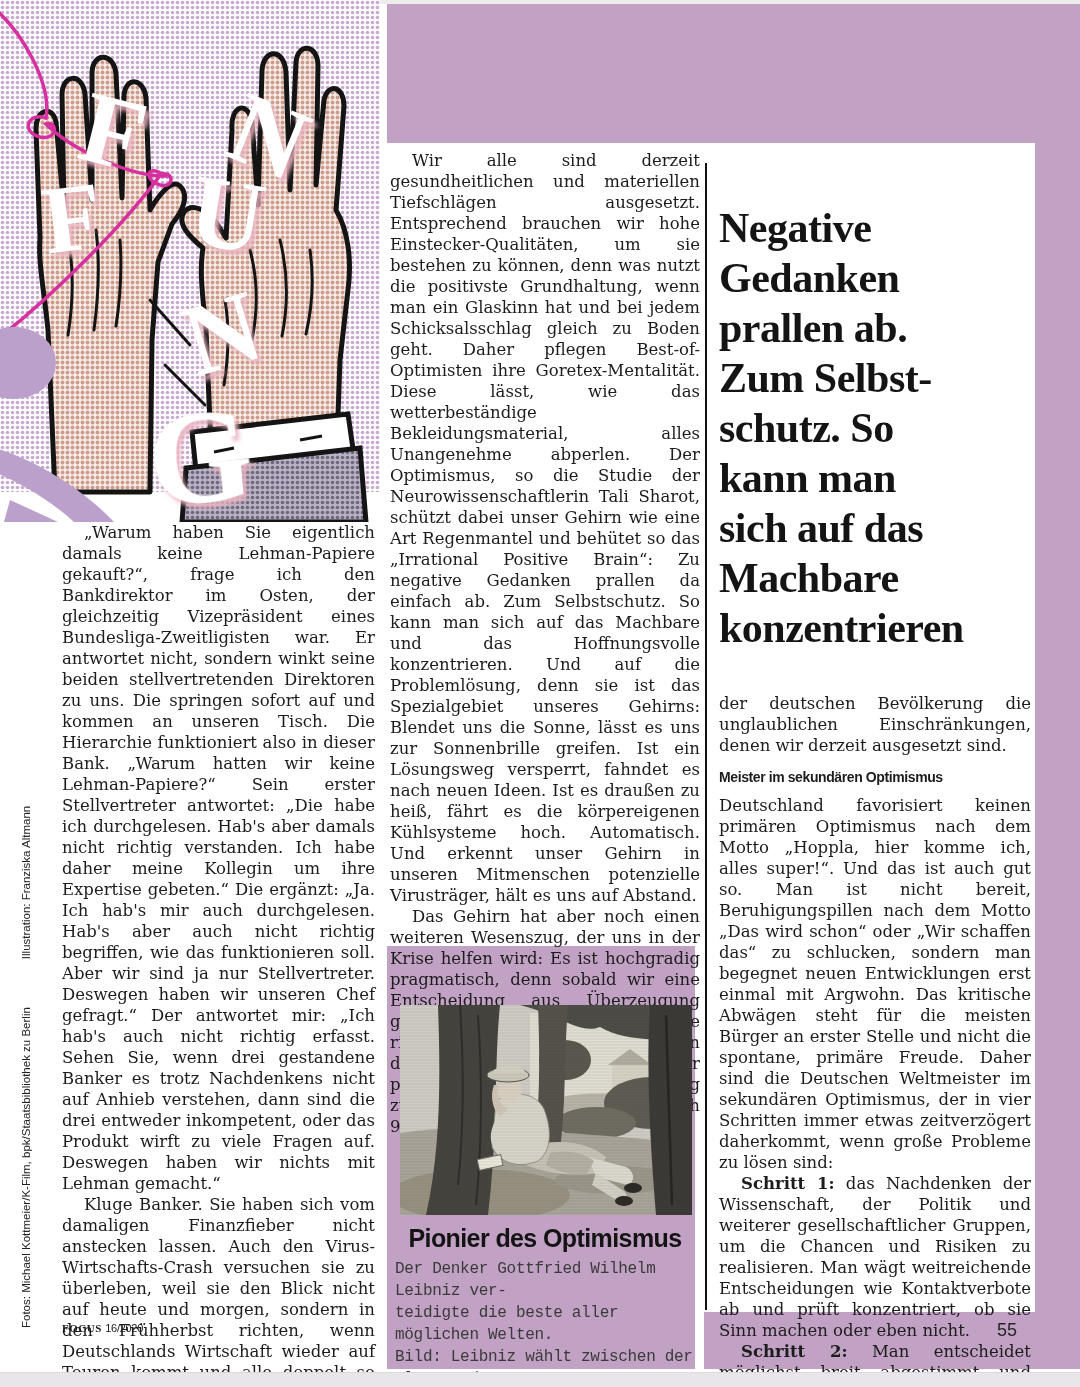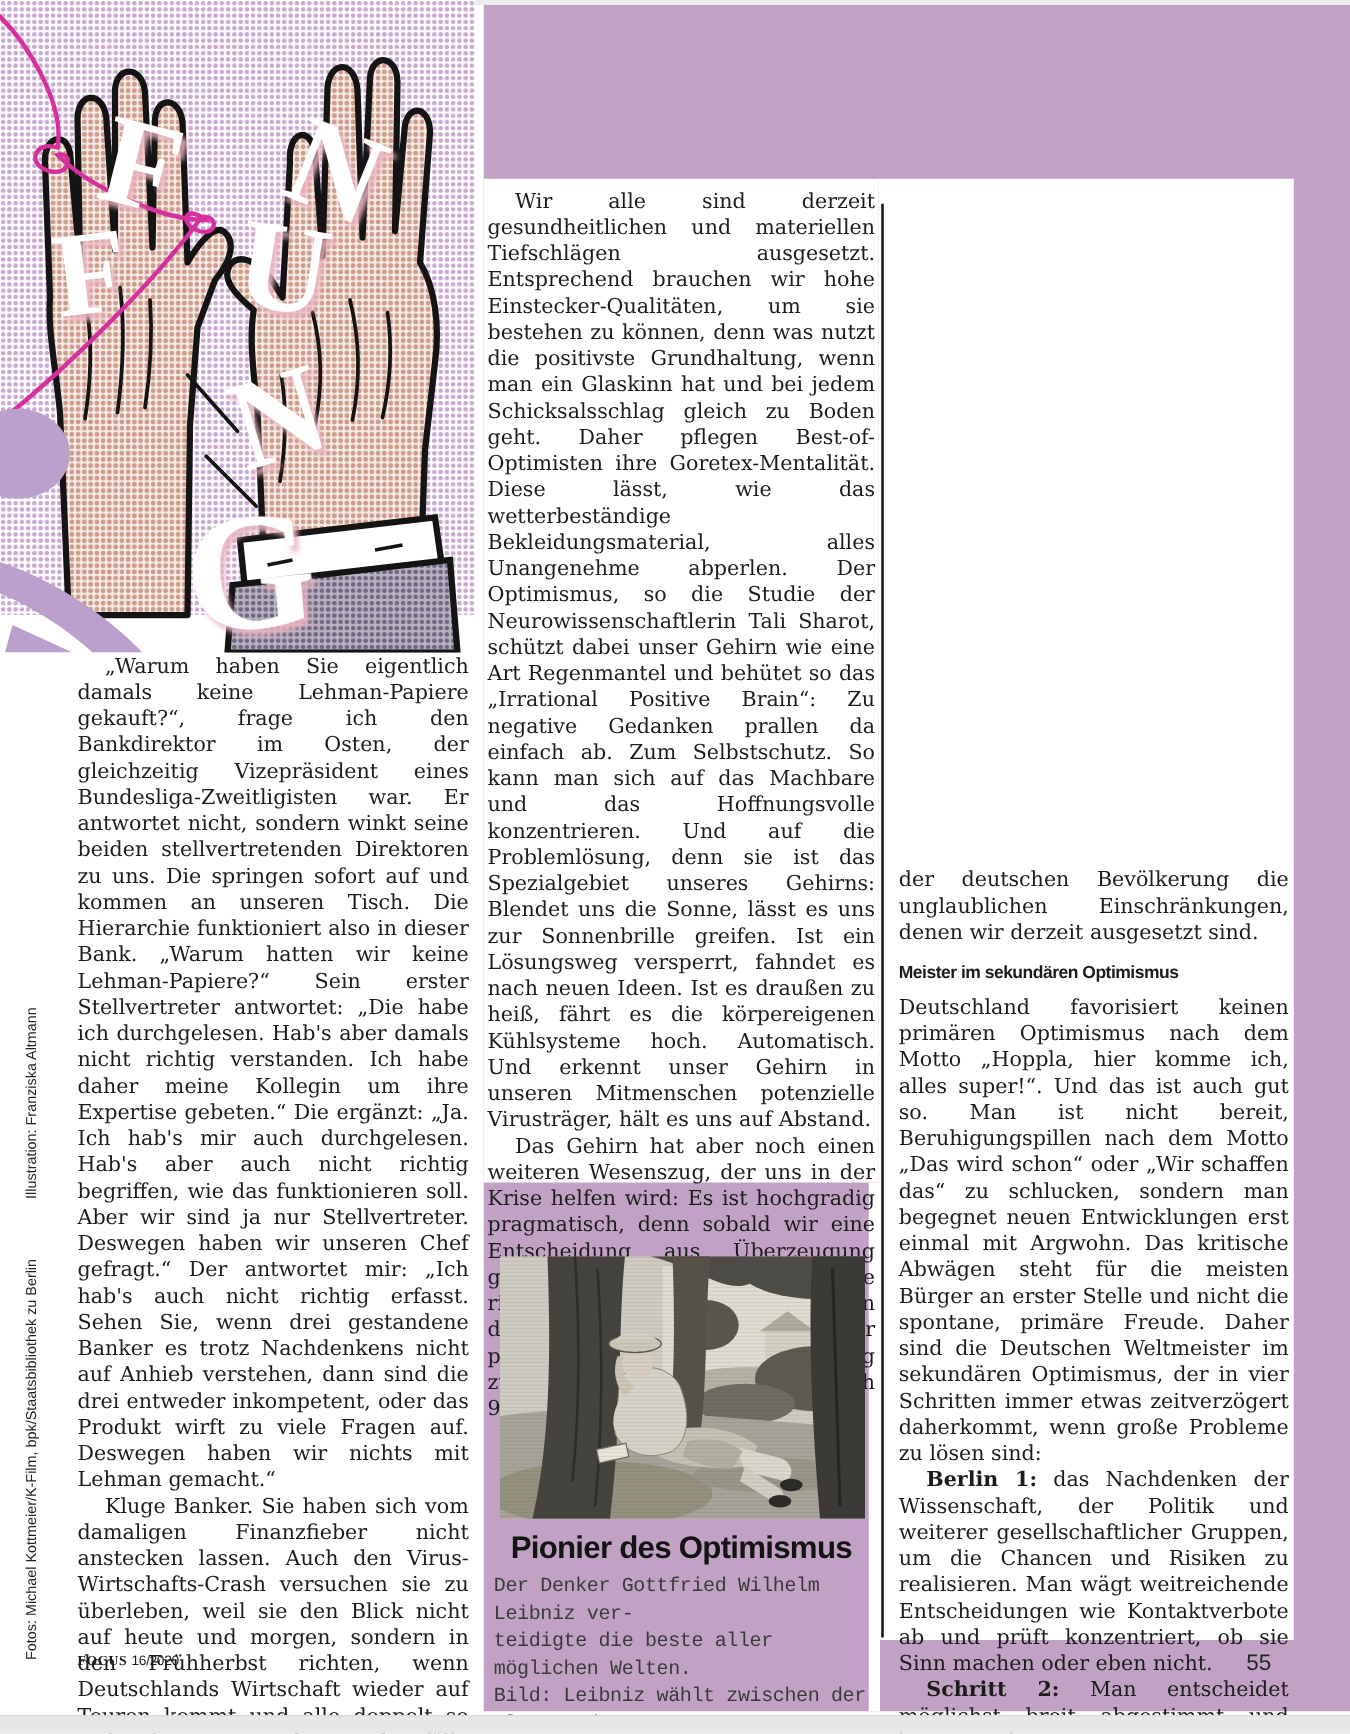--- a/index.html
+++ b/index.html
@@ -143,26 +143,35 @@
   <div class="col col1">
     <p class="ind">„Warum haben Sie eigentlich damals keine Lehman-Papiere gekauft?“, frage ich den Bankdirektor im Osten, der gleichzeitig Vizepräsident eines Bundesliga-Zweitligisten war. Er antwortet nicht, sondern winkt seine beiden stellvertretenden Direktoren zu uns. Die springen sofort auf und kommen an unseren Tisch. Die Hierarchie funktioniert also in dieser Bank. „Warum hatten wir keine Lehman-Papiere?“ Sein erster Stellvertreter antwortet: „Die habe ich durchgelesen. Hab's aber damals nicht richtig verstanden. Ich habe daher meine Kollegin um ihre Expertise gebeten.“ Die ergänzt: „Ja. Ich hab's mir auch durchgelesen. Hab's aber auch nicht richtig begriffen, wie das funktionieren soll. Aber wir sind ja nur Stellvertreter. Deswegen haben wir unseren Chef gefragt.“ Der antwortet mir: „Ich hab's auch nicht richtig erfasst. Sehen Sie, wenn drei gestandene Banker es trotz Nachdenkens nicht auf Anhieb verstehen, dann sind die drei entweder inkompetent, oder das Produkt wirft zu viele Fragen auf. Deswegen haben wir nichts mit Lehman gemacht.“</p>
     <p class="ind">Kluge Banker. Sie haben sich vom damaligen Finanzfieber nicht anstecken lassen. Auch den Virus-Wirtschafts-Crash versuchen sie zu überleben, weil sie den Blick nicht auf heute und morgen, sondern in den Frühherbst richten, wenn Deutschlands Wirtschaft wieder auf Touren kommt und alle doppelt so viel arbeiten, um die Totalausfälle der letzten Monate abzufedern. Ein Prozent Inspiration und 99 Prozent Transpiration werden dann zum Lebensmotto für viele von uns! Best-of-Optimisten konzentrieren sich dabei auch auf das Happy End</p>
   </div>
 
   <div class="col col2">
     <p class="ind">Wir alle sind derzeit gesundheitlichen und materiellen Tiefschlägen ausgesetzt. Entsprechend brauchen wir hohe Einstecker-Qualitäten, um sie bestehen zu können, denn was nutzt die positivste Grundhaltung, wenn man ein Glaskinn hat und bei jedem Schicksalsschlag gleich zu Boden geht. Daher pflegen Best-of-Optimisten ihre Goretex-Mentalität. Diese lässt, wie das wetterbeständige Bekleidungsmaterial, alles Unangenehme abperlen. Der Optimismus, so die Studie der Neurowissenschaftlerin Tali Sharot, schützt dabei unser Gehirn wie eine Art Regenmantel und behütet so das „Irrational Positive Brain“: Zu negative Gedanken prallen da einfach ab. Zum Selbstschutz. So kann man sich auf das Machbare und das Hoffnungsvolle konzentrieren. Und auf die Problemlösung, denn sie ist das Spezialgebiet unseres Gehirns: Blendet uns die Sonne, lässt es uns zur Sonnenbrille greifen. Ist ein Lösungsweg versperrt, fahndet es nach neuen Ideen. Ist es draußen zu heiß, fährt es die körpereigenen Kühlsysteme hoch. Automatisch. Und erkennt unser Gehirn in unseren Mitmenschen potenzielle Virusträger, hält es uns auf Abstand.</p>
     <p class="ind">Das Gehirn hat aber noch einen weiteren Wesenszug, der uns in der Krise helfen wird: Es ist hochgradig pragmatisch, denn sobald wir eine Entscheidung aus Überzeugung getroffen haben, finden wir sie richtig. Warum macht unser Gehirn das? Weil es darauf evolutionär programmiert ist, die beste Lösung zu finden. Daher akzeptieren auch 99 Prozent</p>
   </div>
 
+  <div class="pullquote">Negative
+Gedanken
+prallen ab.
+Zum Selbst-
+schutz. So
+kann man
+sich auf das
+Machbare
+konzentrieren</div>
 
   <div class="col col3">
     <p>der deutschen Bevölkerung die unglaublichen Einschränkungen, denen wir derzeit ausgesetzt sind.</p>
     <p class="subhead">Meister im sekundären Optimismus</p>
     <p>Deutschland favorisiert keinen primären Optimismus nach dem Motto „Hoppla, hier komme ich, alles super!“. Und das ist auch gut so. Man ist nicht bereit, Beruhigungspillen nach dem Motto „Das wird schon“ oder „Wir schaffen das“ zu schlucken, sondern man begegnet neuen Entwicklungen erst einmal mit Argwohn. Das kritische Abwägen steht für die meisten Bürger an erster Stelle und nicht die spontane, primäre Freude. Daher sind die Deutschen Weltmeister im sekundären Optimismus, der in vier Schritten immer etwas zeitverzögert daherkommt, wenn große Probleme zu lösen sind:</p>
-    <p class="ind step"><b>Berlin 1:</b> <span>das Nachdenken der Wissenschaft, der Politik und weiterer gesellschaftlicher Gruppen, um die Chancen und Risiken zu realisieren. Man wägt weitreichende Entscheidungen wie Kontaktverbote ab und prüft konzentriert, ob sie Sinn machen oder eben nicht.</span></p>
+    <p class="ind step"><b>Schritt 1:</b> <span>das Nachdenken der Wissenschaft, der Politik und weiterer gesellschaftlicher Gruppen, um die Chancen und Risiken zu realisieren. Man wägt weitreichende Entscheidungen wie Kontaktverbote ab und prüft konzentriert, ob sie Sinn machen oder eben nicht.</span></p>
     <p class="ind step"><b>Schritt 2:</b> <span>Man entscheidet möglichst breit abgestimmt und konsensual.</span></p>
 
   </div>
 
   <div class="figure-block">
     <svg class="figure-img" viewBox="0 0 292 210">
       <defs>
         <pattern id="etch" width="4" height="3" patternUnits="userSpaceOnUse">
           <rect width="4" height="3" fill="none"></rect>
           <line x1="0" y1="1" x2="4" y2="1" stroke="#2a2a28" stroke-width="0.5" opacity="0.18"></line>

